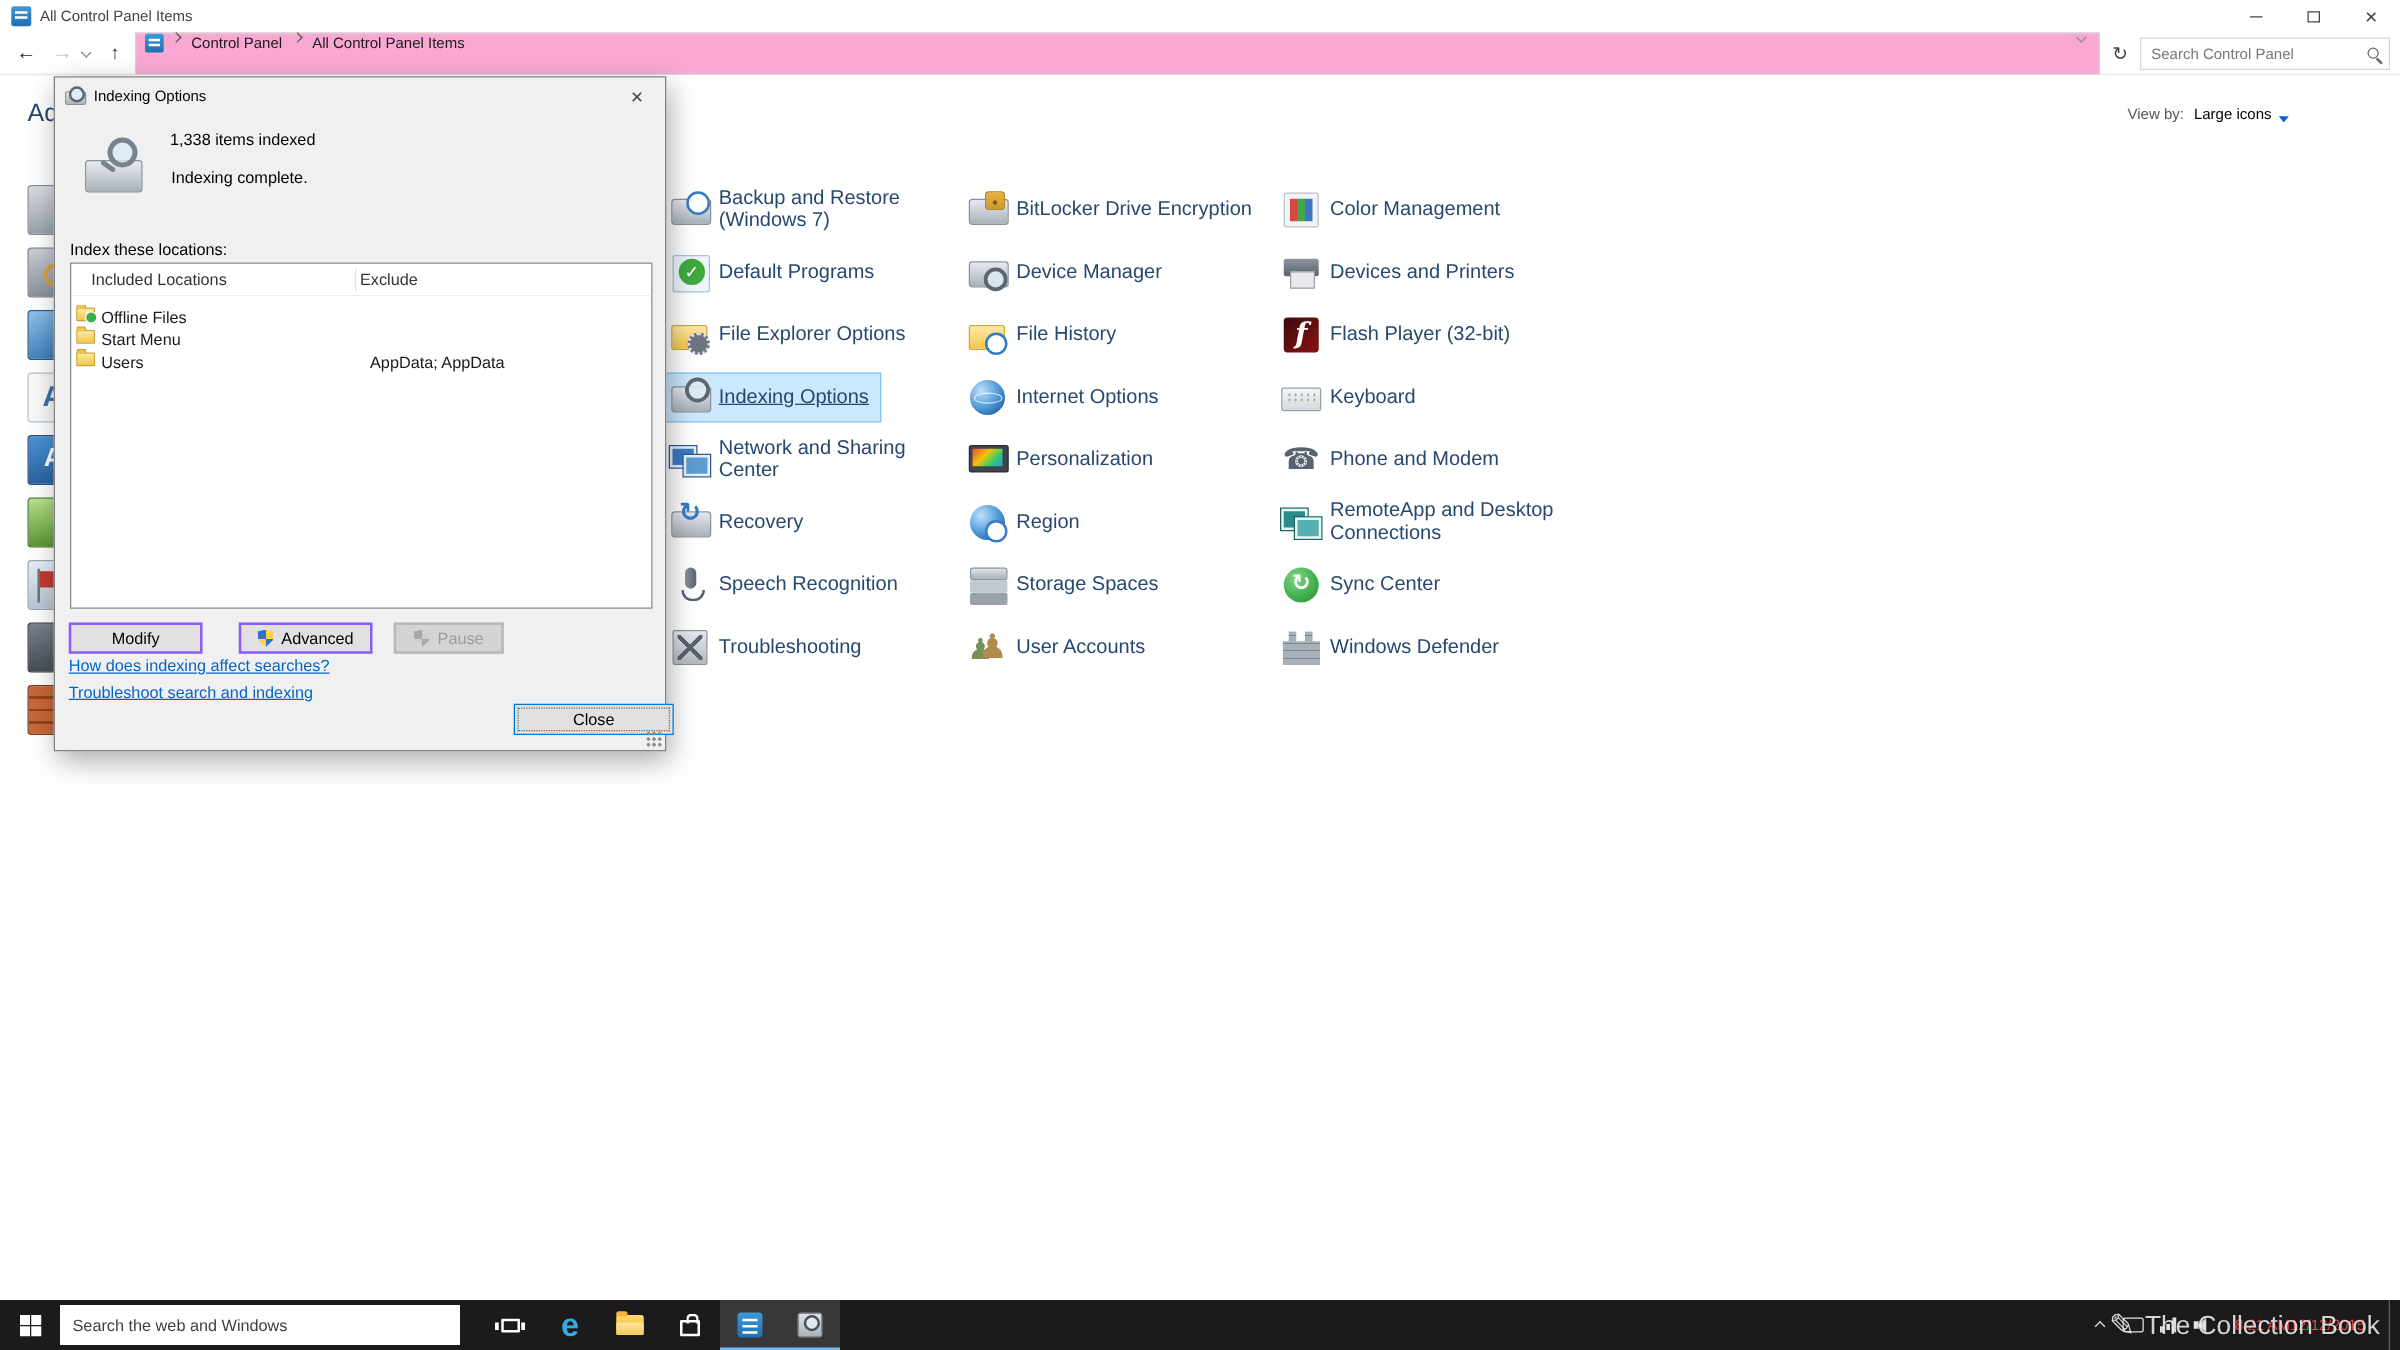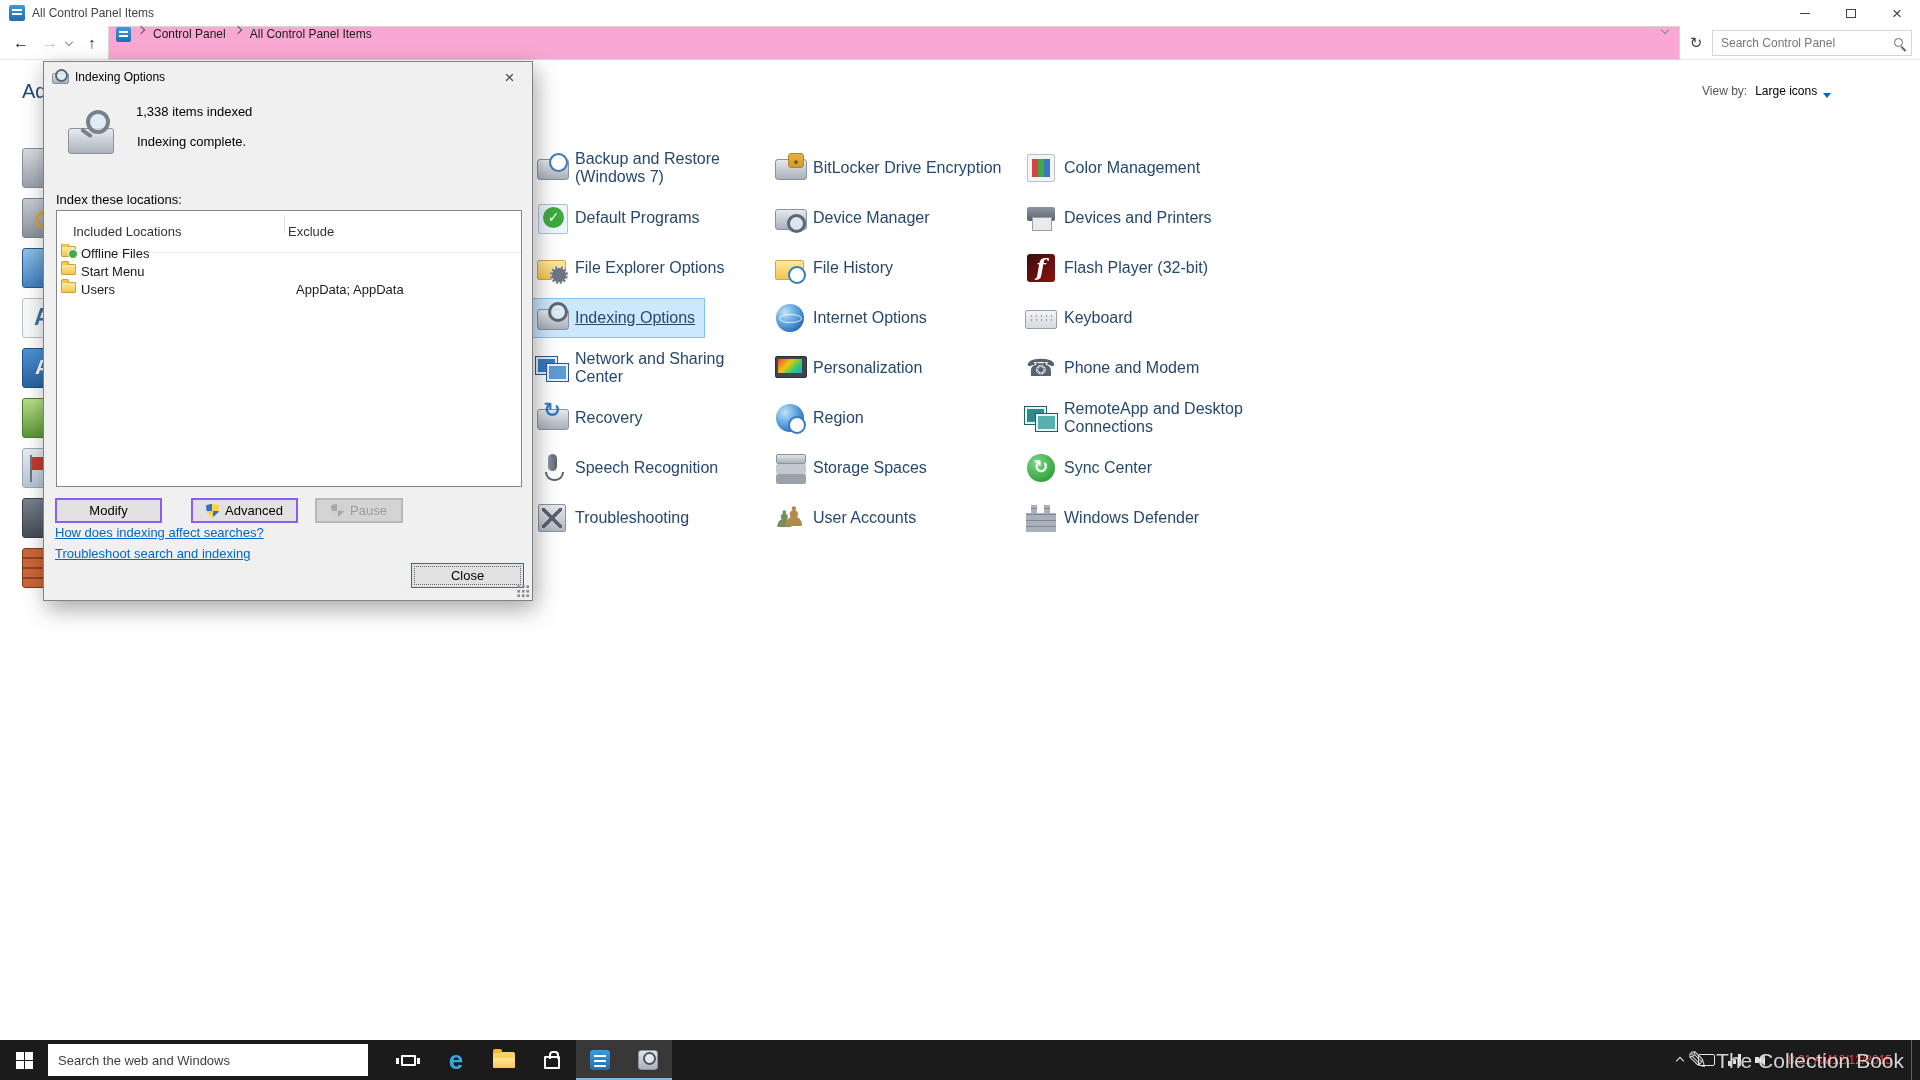--- a/index.html
+++ b/index.html
@@ -122,41 +122,41 @@
   .dlg-title{font-size:12px;color:#000;margin-left:7px}
   .dlg-close{margin-left:auto;width:45px;height:30px;display:flex;align-items:center;justify-content:center}
   .dlg-bigicon{position:absolute;left:24px;top:48px;width:48px;height:46px}
   .bigdrive{position:absolute;left:0;bottom:2px;width:46px;height:26px;background:linear-gradient(180deg,#e8ebef,#aab2bb);border:1px solid #8a929c;border-radius:3px;display:block}
   .bigmag{position:absolute;left:18px;top:0;width:24px;height:24px;border:4px solid #78828c;border-radius:50%;background:rgba(219,235,247,.75);display:block}
   .bigmag::after{content:"";position:absolute;left:-10px;bottom:-5px;width:13px;height:4px;background:#78828c;border-radius:2px;transform:rotate(35deg)}
   .dlg-count{position:absolute;left:92px;top:42px;font-size:13px;color:#000}
   .dlg-status{position:absolute;left:93px;top:72px;font-size:13px;color:#000}
   .dlg-loclabel{position:absolute;left:12px;top:130px;font-size:13px;color:#000}
   .dlg-list{position:absolute;left:12px;top:148px;width:466px;height:277px;background:#fff;border:1px solid #828790}
-  .dlg-list-h{display:flex;height:42px;align-items:center;border-bottom:1px solid #ededed;position:relative;font-size:13px;color:#333}
+  .dlg-list-h{display:flex;height:26px;align-items:center;border-bottom:1px solid #ededed;position:relative;font-size:13px;color:#333}
   .dlg-list-h::after{content:"";position:absolute;left:227px;top:4px;height:18px;width:1px;background:#e1e1e1}
   .h1{width:227px;padding-left:16px}
   .h2{padding-left:4px}
   #loc-rows{position:absolute;left:0;top:33px;right:0;bottom:0;overflow:hidden}
   .dlg-row{display:flex;height:18px;align-items:center;font-size:13px}
   .loc-cell{width:227px;display:flex;align-items:flex-start;padding-left:4px}
   .exc-cell{padding-left:12px}
   .fold{width:15px;height:11px;background:linear-gradient(180deg,#ffe9a2,#f3c64a);border:1px solid #c9a23e;border-radius:1px;position:relative;margin-right:5px;flex:none}
   .fold::before{content:"";position:absolute;left:-1px;top:-4px;width:6px;height:3px;background:#f3c64a;border:1px solid #c9a23e;border-bottom:none;border-radius:2px 2px 0 0}
   .fold.offline::after{content:"";position:absolute;right:-3px;bottom:-3px;width:8px;height:8px;border-radius:50%;background:#3fae49;border:1px solid #fff}
   .dlg-btn{position:absolute;height:25px;background:#e1e1e1;border:2px solid #8b5cf6;font-size:13px;color:#000;display:flex;align-items:center;justify-content:center;gap:6px}
   #btn-modify{left:11px;top:436px;width:107px}
   #btn-advanced{left:147px;top:436px;width:107px}
   #btn-pause{left:271px;top:436px;width:88px;background:#d4d4d4;border-color:#b8b8b8;color:#9c9c9c}
   .shield{width:13px;height:14px;background:conic-gradient(#ffd23e 0 90deg,#2f6fd0 0 180deg,#ffd23e 0 270deg,#2f6fd0 0);clip-path:polygon(50% 0,100% 12%,96% 60%,50% 100%,4% 60%,0 12%);flex:none}
   .shield.gray{background:conic-gradient(#d0d0d0 0 90deg,#a8a8a8 0 180deg,#d0d0d0 0 270deg,#a8a8a8 0)}
   .dlg-link{position:absolute;left:11px;font-size:13px;color:#0066cc;text-decoration:underline;white-space:nowrap}
   #link1{top:463px}
   #link2{top:484px}
-  #btn-close{left:367px;top:501px;width:113px;border:1px solid #0078d7;outline:1px dotted #666;outline-offset:-4px}
+  #btn-close{left:367px;top:501px;width:128px;border:1px solid #0078d7;outline:1px dotted #666;outline-offset:-4px}
   .grip{position:absolute;right:2px;bottom:2px;width:13px;height:13px;background-image:radial-gradient(circle,#8d8d8d 1.3px,transparent 1.5px);background-size:4.5px 4.5px;background-position:right bottom}
 
   
   .taskbar{position:absolute;left:0;top:1040px;width:1920px;height:40px;background:#1b1b1b;display:flex;align-items:stretch;z-index:100}
   .tb-start{width:48px;display:flex;align-items:center;justify-content:center;flex:none}
   .win-logo{width:17px;height:17px;position:relative;display:block}
   .win-logo::before{content:"";position:absolute;left:0;top:0;width:8px;height:8px;background:#fff;box-shadow:9px 0 0 #fff,0 9px 0 #fff,9px 9px 0 #fff}
   .tb-search{width:320px;margin:4px 0;background:#fff;display:flex;align-items:center;padding-left:10px;flex:none}
   .tb-search input{width:100%;font-size:13px;color:#333}
   .tb-search input::placeholder{color:#3f3f3f}

